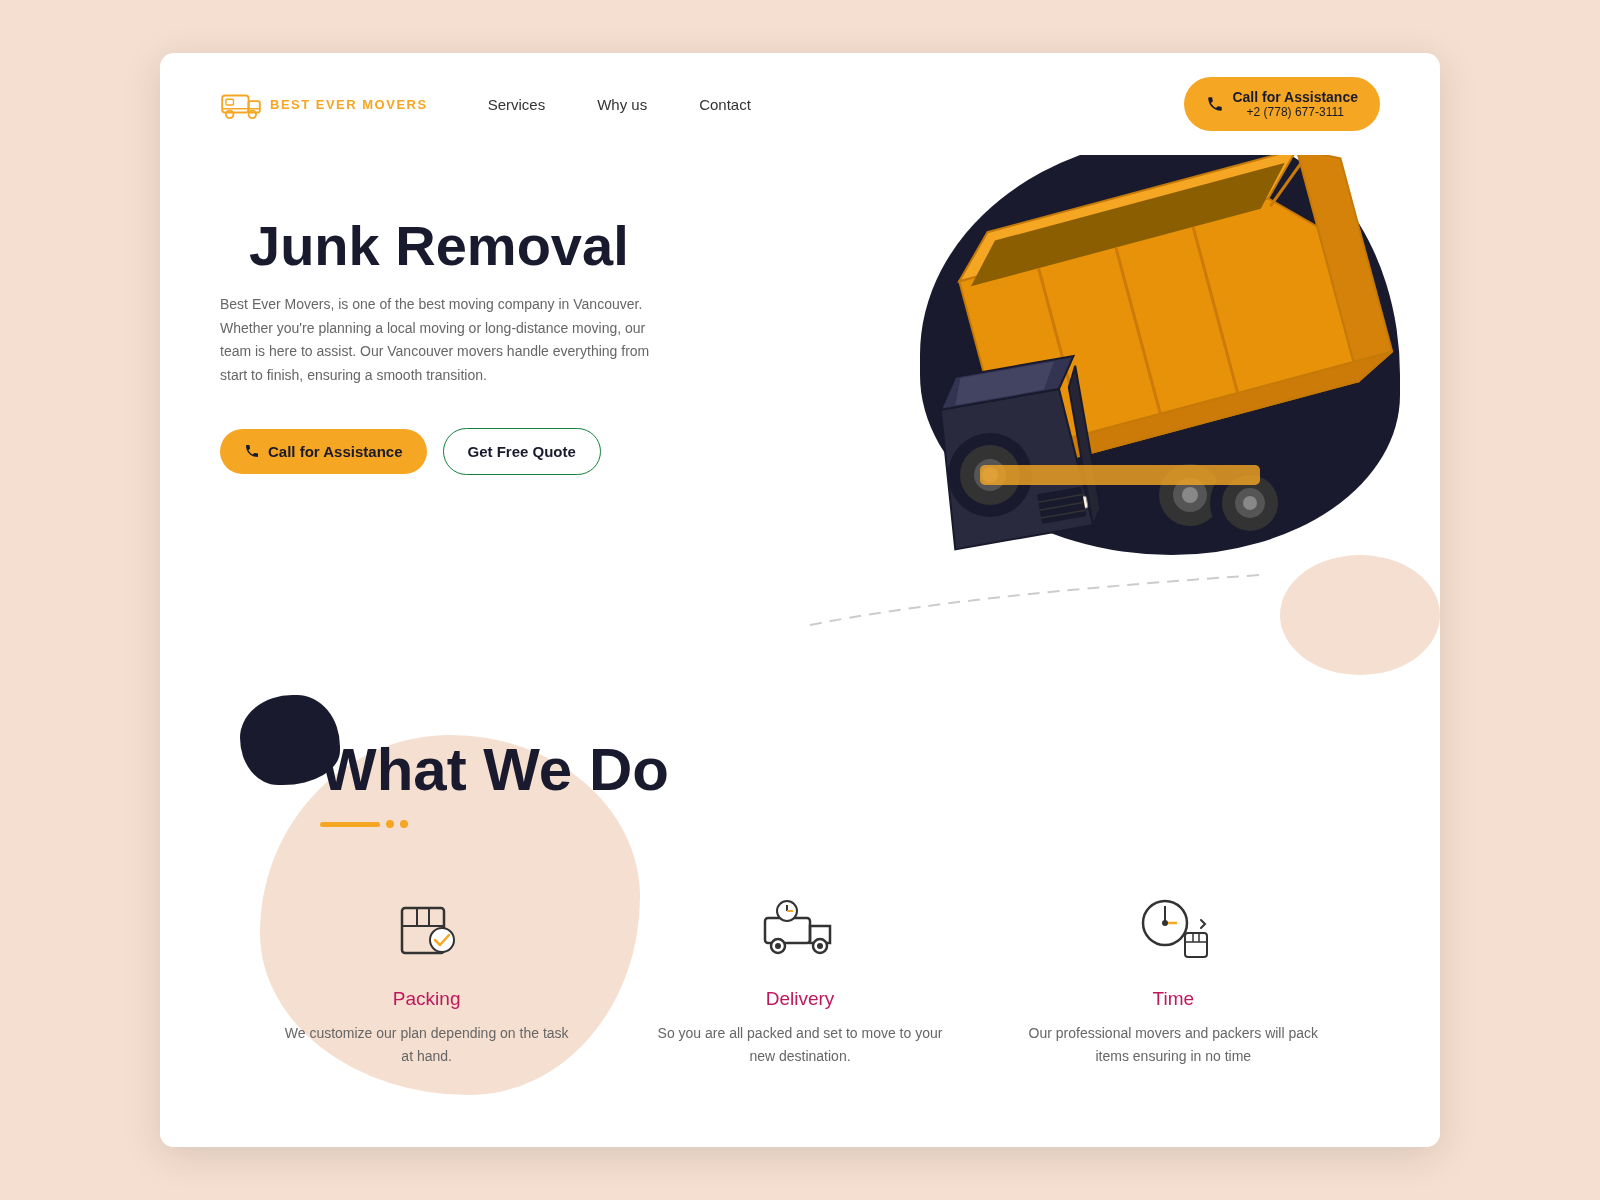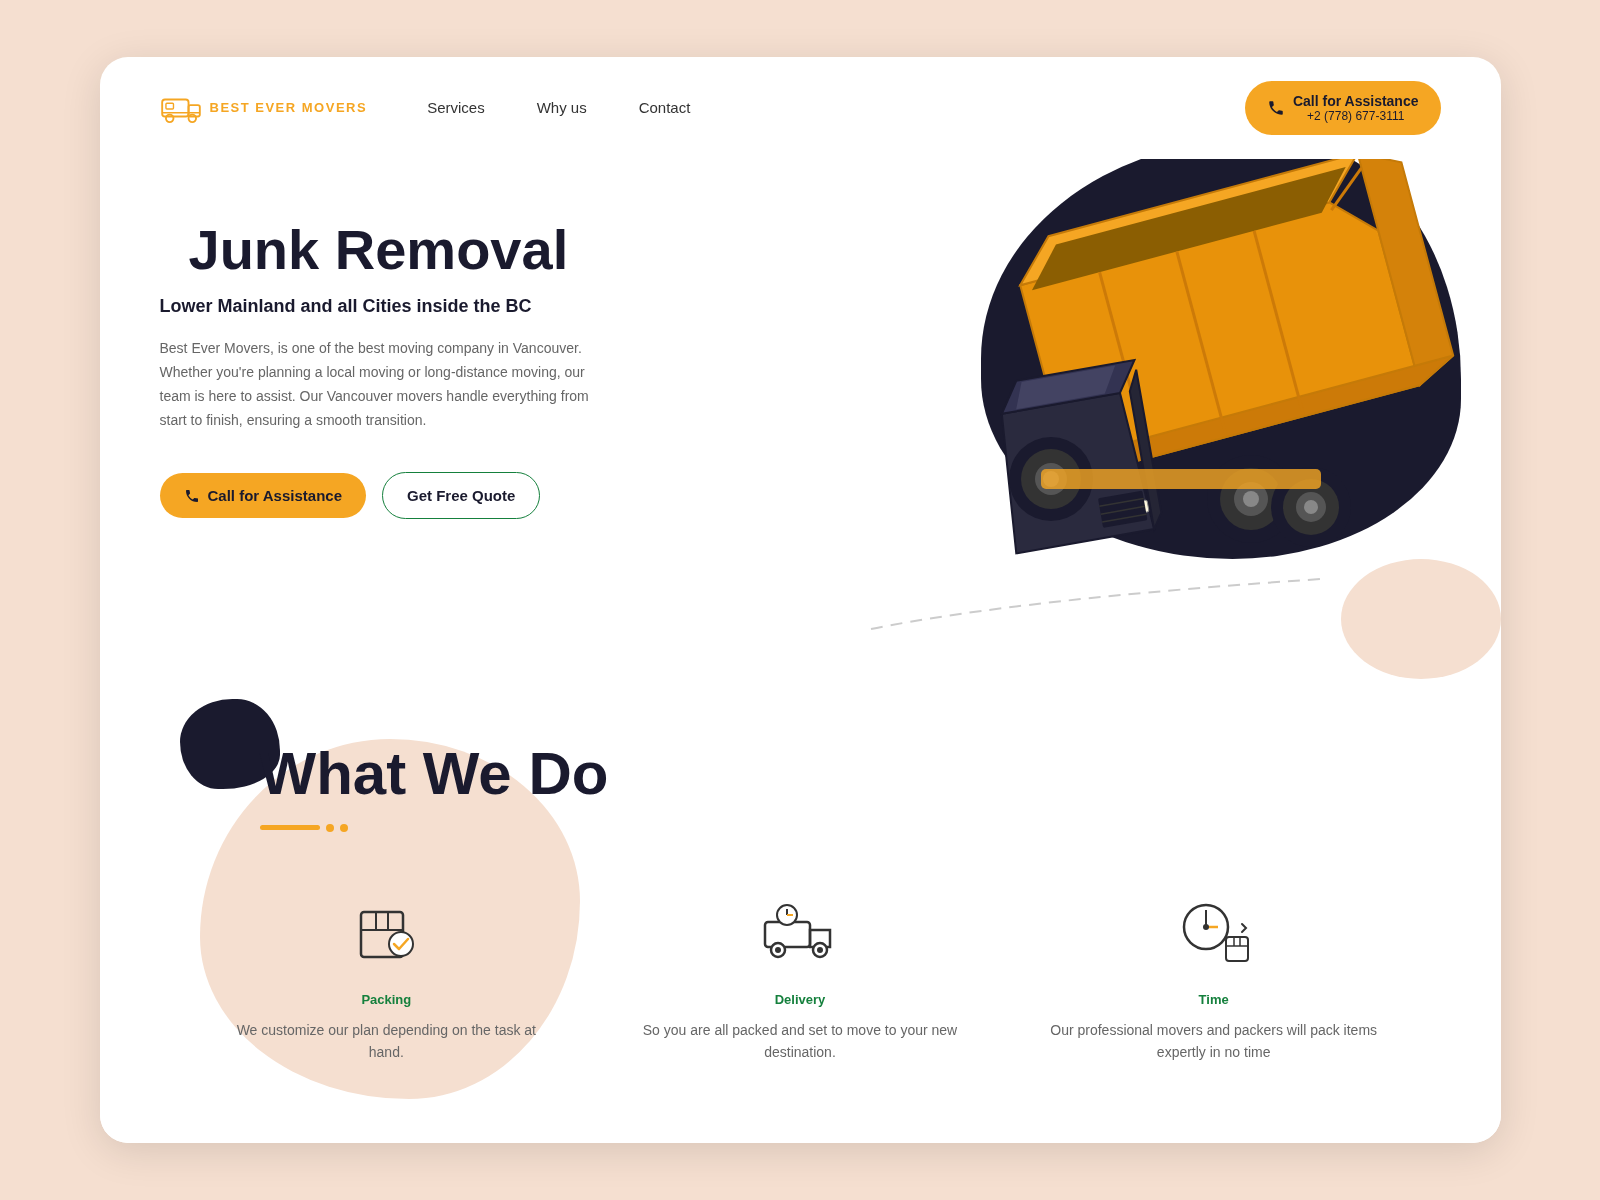--- a/index.html
+++ b/index.html
@@ -7,24 +7,24 @@
     body {
       background-color: #f5dfd0;
       display: flex;
       justify-content: center;
       align-items: center;
       min-height: 100vh;
       font-family: -apple-system, BlinkMacSystemFont, 'Segoe UI', sans-serif;
     }
 
     .page-wrapper {
-      width: 1401px;
+      width: 1280px;
       min-height: 950px;
       background: #ffffff;
-      border-radius: 28px;
+      border-radius: 14px;
       overflow: hidden;
       position: relative;
       box-shadow: 0 8px 40px rgba(0,0,0,0.12);
     }
 
     
     .navbar {
       display: flex;
       align-items: center;
       padding: 24px 60px;
@@ -279,23 +279,23 @@
     .service-icon {
       width: 80px;
       height: 80px;
       margin: 0 auto 20px;
       display: flex;
       align-items: center;
       justify-content: center;
     }
 
     .service-title {
-      font-size: 13px;
-      font-weight: 700;
-      color: #15803d;
+      font-size: 19px;
+      font-weight: 400;
+      color: #be185d;
       margin-bottom: 12px;
     }
 
     .service-desc {
       font-size: 14px;
       color: #666;
       line-height: 1.6;
     }
   </style>
 </head>
@@ -330,21 +330,20 @@
       <div>
         <span>Call for Assistance</span>
         <span class="nav-cta-sub">+2 (778) 677-3111</span>
       </div>
     </button>
   </nav>
 
   <section class="hero">
     <div class="hero-content">
       <h1 class="hero-title">Junk Removal</h1>
-      <p class="hero-subtitle">Lower Mainland and all Cities inside the BC</p>
       <p class="hero-description">Best Ever Movers, is one of the best moving company in Vancouver. Whether you're planning a local moving or long-distance moving, our team is here to assist. Our Vancouver movers handle everything from start to finish, ensuring a smooth transition.</p>
       <div class="hero-buttons">
         <button class="btn-primary">
           <svg width="16" height="16" viewBox="0 0 24 24" fill="currentColor">
             <path d="M6.62 10.79c1.44 2.83 3.76 5.14 6.59 6.59l2.2-2.2c.27-.27.67-.36 1.02-.24 1.12.37 2.33.57 3.57.57.55 0 1 .45 1 1V20c0 .55-.45 1-1 1-9.39 0-17-7.61-17-17 0-.55.45-1 1-1h3.5c.55 0 1 .45 1 1 0 1.25.2 2.45.57 3.57.11.35.03.74-.25 1.02l-2.2 2.2z"></path>
           </svg>
           <span>Call for Assistance</span>
         </button>
         <button class="btn-secondary">
           <span>Get Free Quote</span>
@@ -479,20 +478,20 @@
               <line x1="32" y1="35" x2="44" y2="35" stroke="#f5a623" stroke-width="2.5"></line>
               <circle cx="32" cy="35" r="3" fill="#333"></circle>
               <rect x="52" y="45" width="22" height="24" rx="3" fill="none" stroke="#333" stroke-width="2"></rect>
               <line x1="52" y1="54" x2="74" y2="54" stroke="#333" stroke-width="1.5"></line>
               <line x1="60" y1="45" x2="60" y2="54" stroke="#333" stroke-width="1.5"></line>
               <line x1="66" y1="45" x2="66" y2="54" stroke="#333" stroke-width="1.5"></line>
               <path d="M68,40 L72,36 L68,32" stroke="#333" stroke-width="2" fill="none" stroke-linecap="round"></path>
             </svg>
           </div>
           <h3 class="service-title">Time</h3>
-          <p class="service-desc">Our professional movers and packers will pack items expertly in no time</p>
+          <p class="service-desc">Our professional movers and packers will pack items ensuring in no time</p>
         </div>
 
       </div>
     </div>
   </section>
 
 </div>
 
 </body></html>

